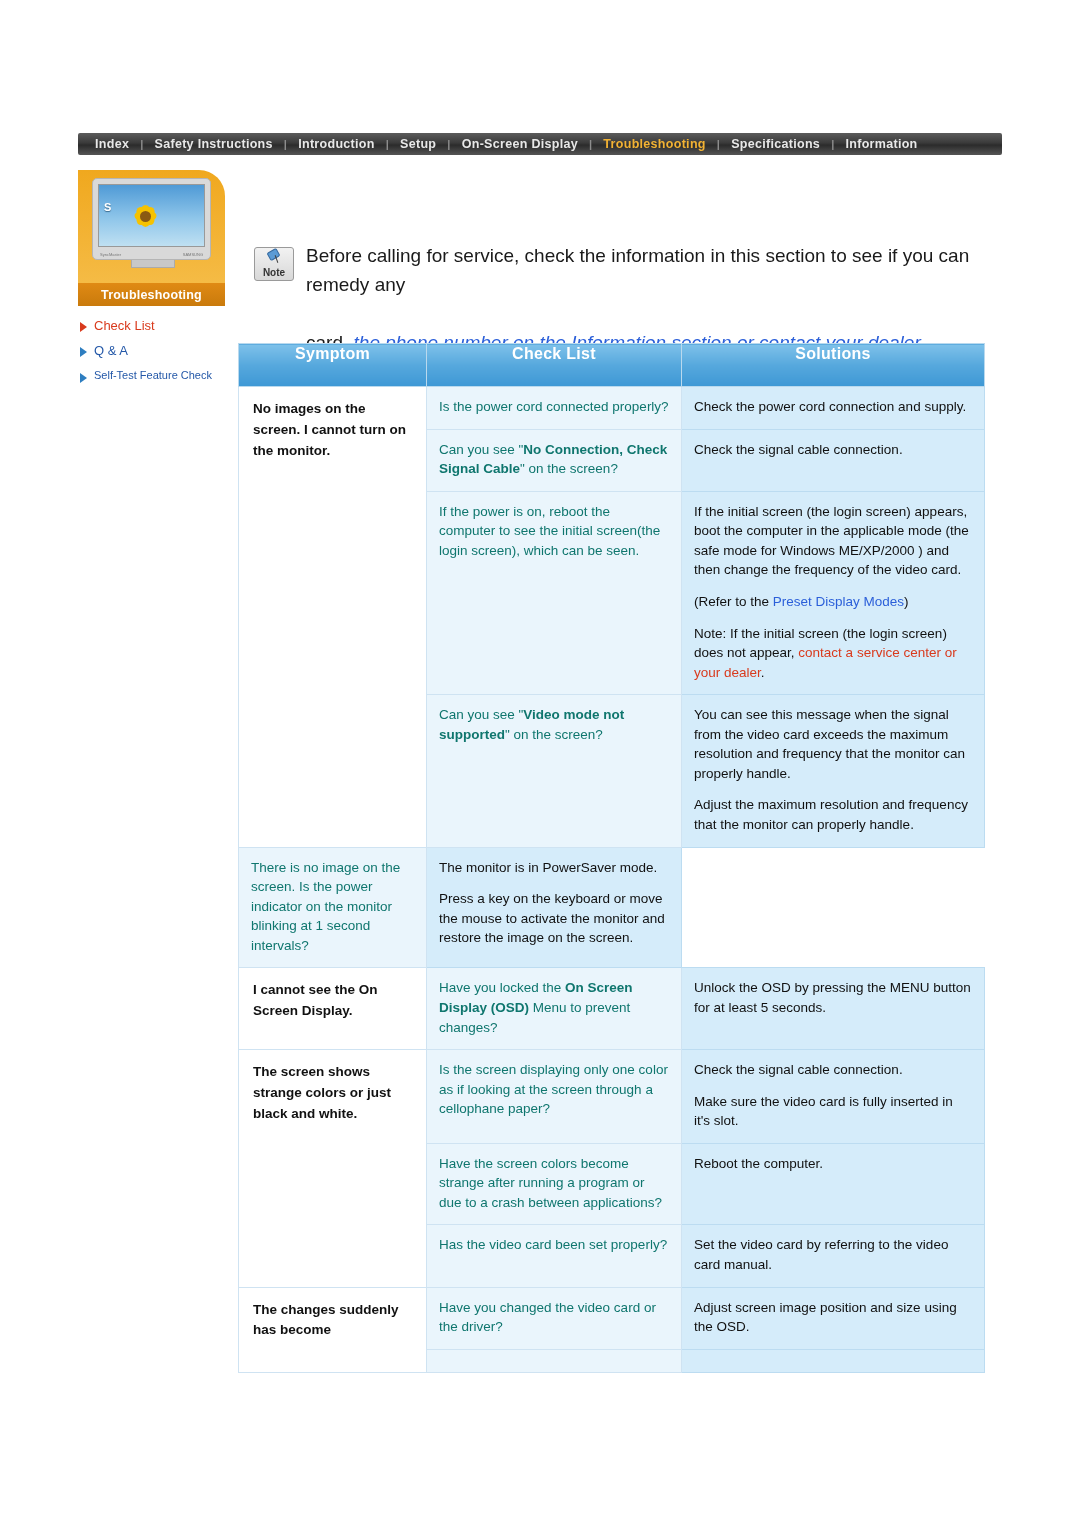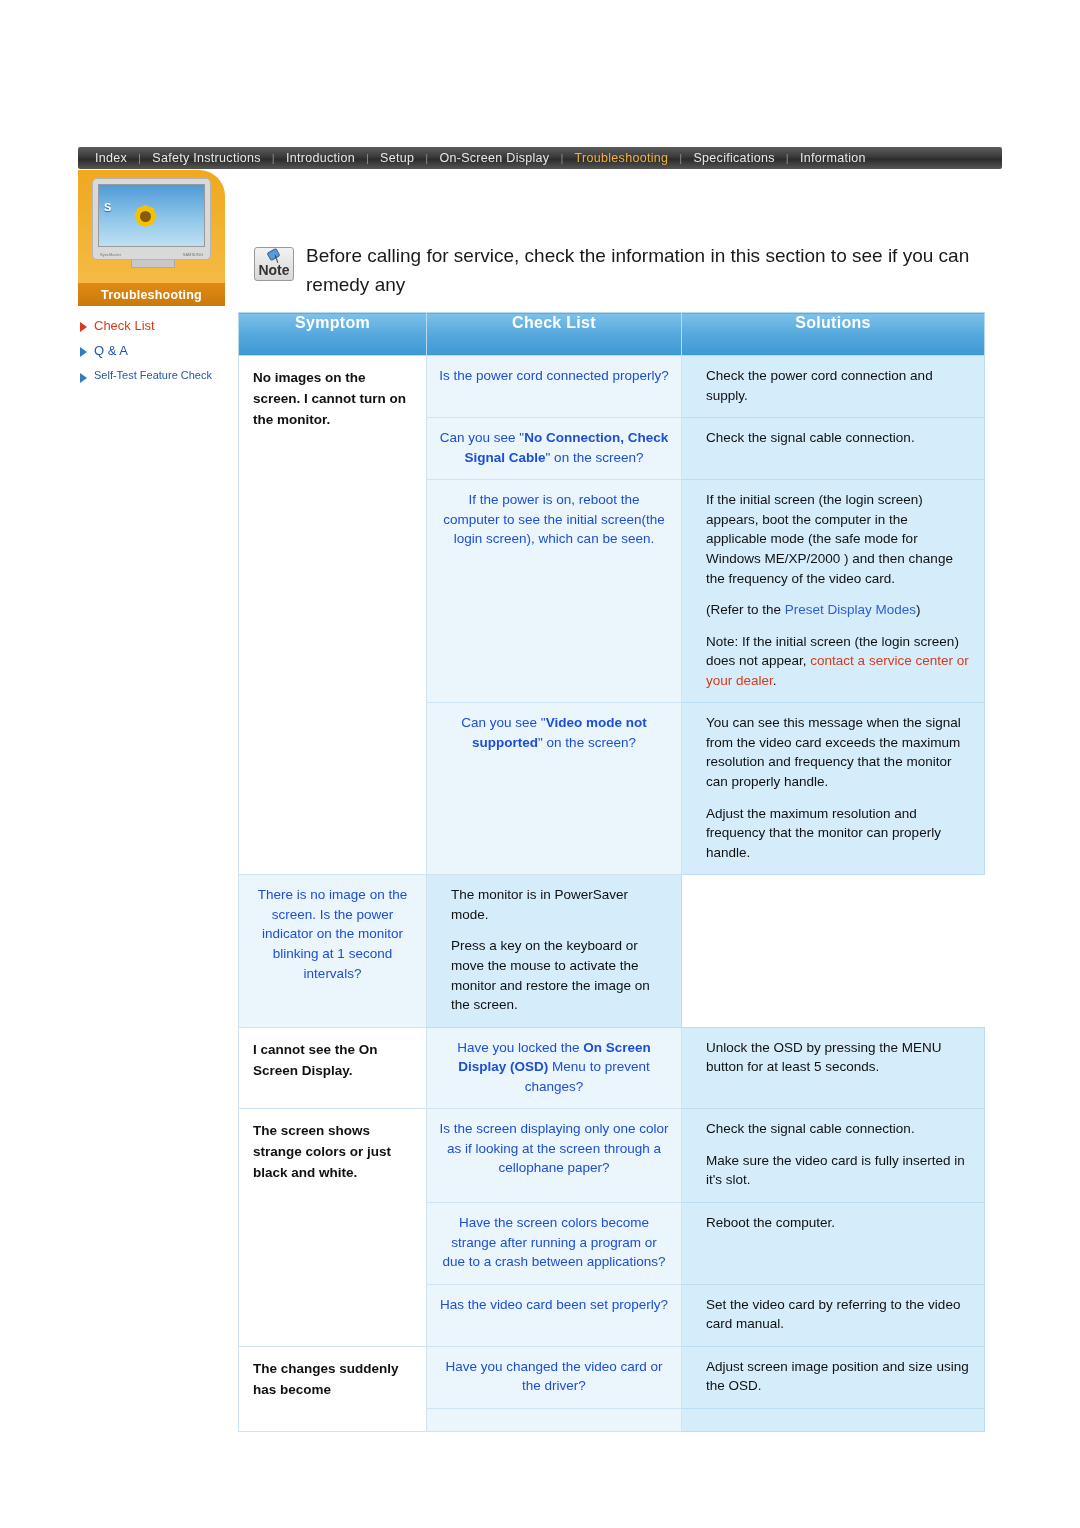--- a/index.html
+++ b/index.html
@@ -13,32 +13,33 @@
     font-family: "Liberation Sans", sans-serif;
     color: #000;
     position: relative;
     overflow: hidden;
   }
 
   
   .navbar {
     position: absolute;
     left: 78px;
-    top: 147px;
+    top: 133px;
     width: 924px;
     height: 22px;
     background: linear-gradient(to bottom, #5c5c5c 0%, #3a3a3a 45%, #2b2b2b 55%, #555555 100%);
     border-radius: 2px;
     display: flex;
     align-items: center;
     font-size: 12.5px;
     color: #e8e8e8;
     letter-spacing: 0.3px;
     box-sizing: border-box;
     padding-left: 6px;
+    font-weight: bold;
   }
   .navbar .nav-item {
     padding: 0 11px;
     white-space: nowrap;
     line-height: 22px;
   }
   .navbar .nav-item.active { color: #f2b233; }
   .navbar .nav-sep {
     color: #8d8d8d;
     font-size: 11px;
@@ -211,36 +212,36 @@
     width: 1px; height: 8px;
     background: #444;
     left: 8px; top: 5px;
     transform: rotate(-20deg);
   }
   .note-icon .note-text {
     position: absolute;
     bottom: 2px;
     width: 100%;
     text-align: center;
-    font-size: 14px;
+    font-size: 10px;
     font-weight: bold;
     color: #333;
   }
   .note-body {
     font-size: 19px;
     line-height: 1.53;
     color: #1a1a1a;
   }
   .note-body .link { color: #2b5fd9; font-style: italic; }
 
   
   .tbl {
     position: absolute;
     left: 238px;
-    top: 312px;
+    top: 343px;
     width: 746px;
     border-collapse: collapse;
     table-layout: fixed;
   }
   .tbl td, .tbl th { vertical-align: top; }
   .tbl th {
     height: 40px;
     background: linear-gradient(to bottom, #7ec1ea 0%, #56a8dd 50%, #3e98d5 100%);
     color: #ffffff;
     font-size: 16px;
@@ -263,27 +264,26 @@
     font-weight: bold;
     line-height: 1.55;
     color: #111;
   }
   .c-chk {
     background: #eaf5fc;
     border: 1px solid #cfe3f2;
     padding: 10px 12px 12px 12px;
     font-size: 13.5px;
     line-height: 1.45;
-    color: #1d4ed8;
-    text-align: center;
+    color: #0f766e;
   }
   .c-sol {
     background: #d5ecfa;
     border: 1px solid #bcdcf1;
-    padding: 10px 12px 12px 24px;
+    padding: 10px 12px 12px 12px;
     font-size: 13.5px;
     line-height: 1.45;
     color: #111;
   }
   .link { color: #2b5fd9; }
   .link-red { color: #d93a1d; }
   .link-blue { color: #2b5fd9; }
   .gap { display: block; height: 12px; }
 </style>
 </head>

